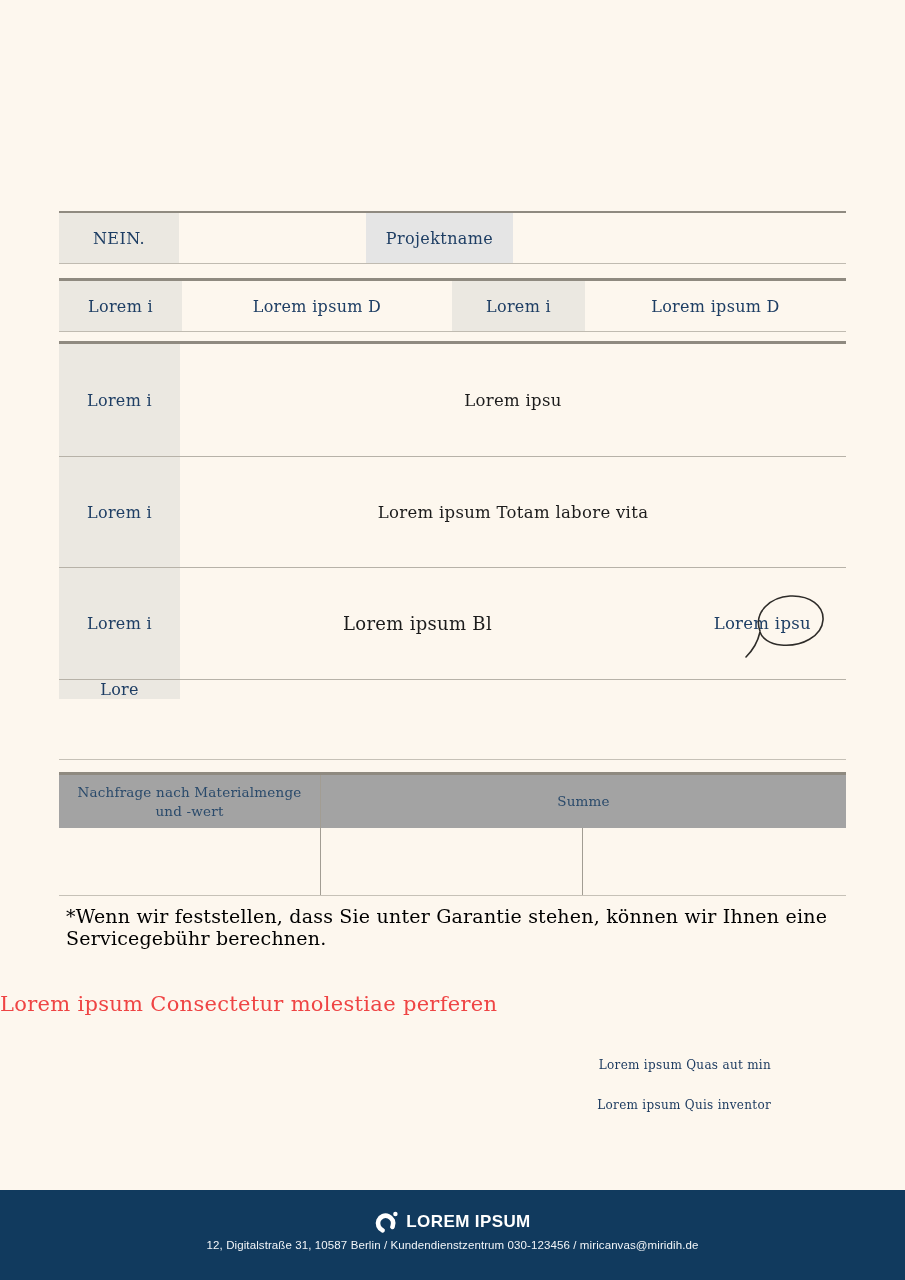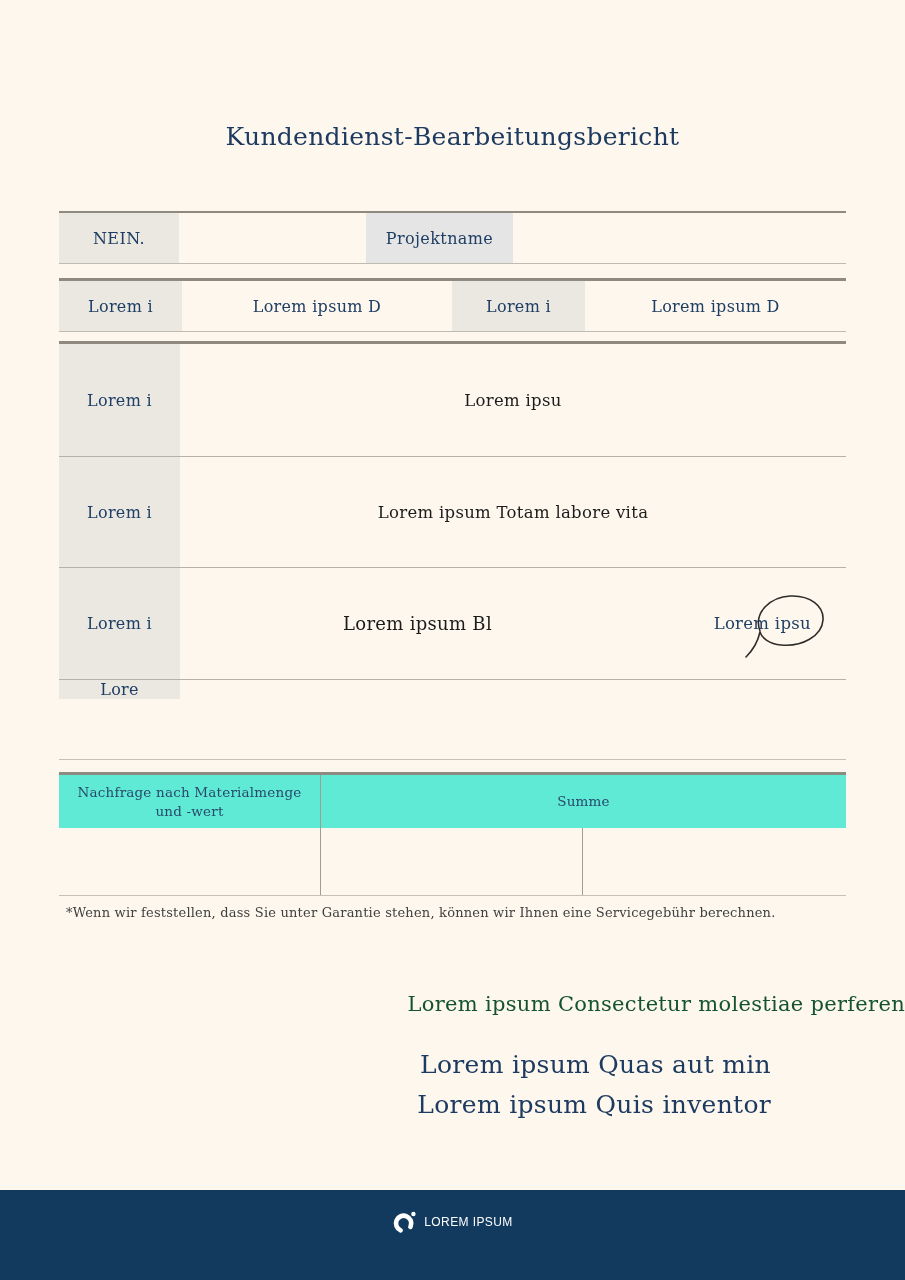--- a/index.html
+++ b/index.html
@@ -56,58 +56,57 @@
     font-size:18px;color:#1c1c1c;letter-spacing:0.3px;}
   .t3 .rc .right{flex:1;display:flex;align-items:center;justify-content:flex-end;
     padding-right:35px;font-size:16.5px;color:#1e3e64;letter-spacing:0.3px;position:relative;}
   .circle-annot{position:absolute;right:16px;top:50%;margin-top:-35px;
     width:94px;height:76px;pointer-events:none;}
   
   .t4{
     position:absolute;left:59px;top:772px;width:787px;
     box-sizing:border-box;border-top:3px solid #8f8a80;
   }
-  .t4 .hrow{display:flex;height:53px;background:#5eead4;}
+  .t4 .hrow{display:flex;height:53px;background:#a3a3a3;}
   .t4 .brow{display:flex;height:67px;border-bottom:1px solid #c6c1b7;}
   .t4 .hc,.t4 .bc{box-sizing:border-box;display:flex;align-items:center;
     justify-content:center;text-align:center;
     font-size:13.5px;color:#2a4a6b;letter-spacing:0.2px;line-height:1.4;
     border-left:1px solid #a29d93;padding:0 4px;}
   .t4 .hc:first-child,.t4 .bc:first-child{border-left:none;}
   .t4 .w1{width:261px;} .t4 .w2{width:262px;} .t4 .w3{flex:1;}
   
   .footnote{
     position:absolute;left:66px;top:905px;
-    font-size:13px;color:#404040;letter-spacing:0.2px;
+    font-size:19px;color:#000000;letter-spacing:0.2px;
   }
   .statement{
-    position:absolute;left:0;top:992px;width:100%;text-align:right;
-    font-size:21px;color:#14532d;letter-spacing:0.3px;
+    position:absolute;left:0;top:992px;width:100%;text-align:left;
+    font-size:21px;color:#ef4444;letter-spacing:0.3px;
   }
   .sign-lines{
     position:absolute;left:59px;top:1045px;width:712px;
-    text-align:right;font-size:25px;color:#1d3b60;
+    text-align:right;font-size:12px;color:#1d3b60;
     letter-spacing:0.3px;line-height:40px;
   }
   
   .footer{
     position:absolute;left:0;bottom:0;width:100%;height:90px;
     background:#113a5e;color:#ffffff;
     font-family:"Liberation Sans", sans-serif;text-align:center;
   }
   .brand-row{margin-top:19px;display:flex;align-items:center;justify-content:center;gap:7px;height:25px;}
-  .brand{font-size:12px;font-weight:normal;letter-spacing:0.4px;}
+  .brand{font-size:17px;font-weight:bold;letter-spacing:0.4px;}
   .addr{margin-top:5px;font-size:11.5px;color:#f2f5f8;letter-spacing:0.1px;}
 </style>
 </head>
 <body>
 
 <div class="page">
 
-  <h1 class="title">Kundendienst-Bearbeitungsbericht</h1>
 
   <div class="t1">
     <div class="cell c1">NEIN.</div>
     <div class="cell c2"></div>
     <div class="cell c3">Projektname</div>
     <div class="cell c4"></div>
   </div>
 
   <div class="t2">
     <div class="cell c1">Lorem i</div>
@@ -163,15 +162,16 @@
   </div>
 
   <div class="footer">
     <div class="brand-row">
       <svg width="25" height="24" viewBox="0 0 28 27">
         <circle cx="13" cy="15" r="8.6" fill="none" stroke="#ffffff" stroke-width="5.2" stroke-linecap="round" stroke-dasharray="41 13" transform="rotate(113 13 15)"></circle>
         <circle cx="24" cy="4.5" r="2.5" fill="#ffffff"></circle>
       </svg>
       <span class="brand">LOREM IPSUM</span>
     </div>
+    <div class="addr">12, Digitalstraße 31, 10587 Berlin / Kundendienstzentrum 030-123456 / miricanvas@miridih.de</div>
   </div>
 
 </div>
 
 </body></html>

